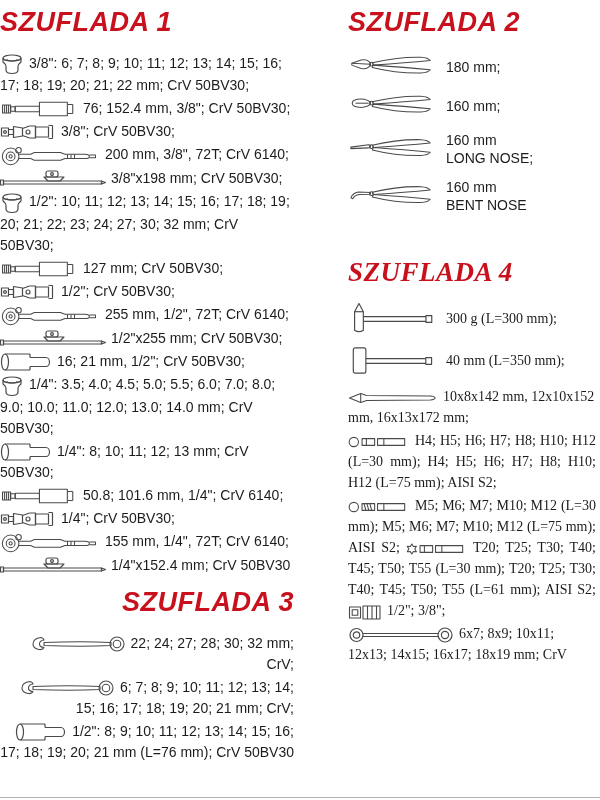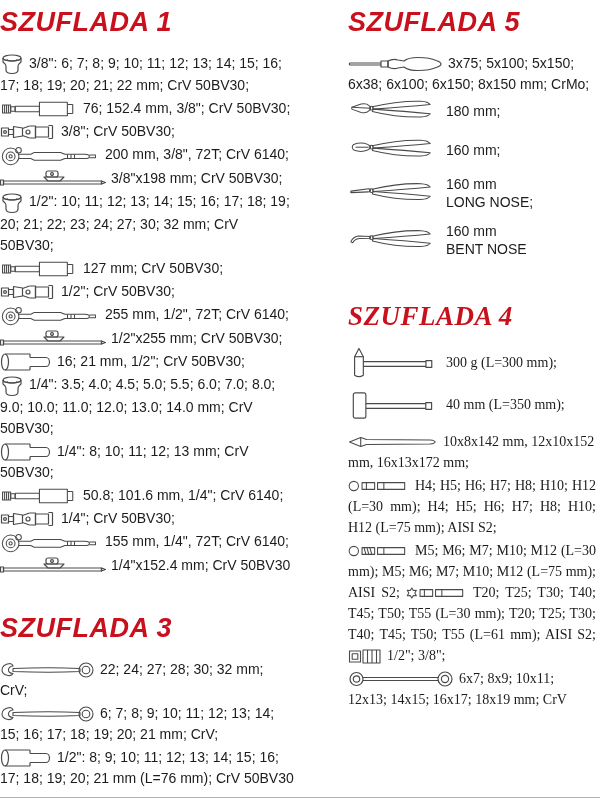--- a/index.html
+++ b/index.html
@@ -17,21 +17,21 @@
   }
   .col{position:absolute;top:6px;}
   .col-left{left:0;width:294px;}
   .col-right{left:348px;width:248px;}
   .sec-title{
     color:var(--heading-red);
     font-style:italic;font-weight:bold;
     font-size:27px;line-height:1.1;letter-spacing:.5px;
     margin:2px 0 15px 0;
   }
-  #sec3{margin-top:38px;}
+  #sec3{margin-top:12px;text-align:right;}
   #sec4{margin-top:44px;font-family:Liberation Serif, serif;}
   .item{margin:0 0 2px 0;font-size:14px;line-height:21px;}
   .item.justify{text-align:justify;}
   .icon{display:inline-block;vertical-align:middle;margin-right:5px;color:var(--line-art);}
   .icon svg{display:block;}
   .flex{display:flex;align-items:center;margin:0 0 11px 0;font-size:14px;line-height:18px;}
   .flex .icon{flex:0 0 auto;min-width:92px;margin-right:6px;}
   .lines div{white-space:nowrap;}
   .bottom-rule{position:absolute;left:0;right:0;bottom:2px;height:0;border-top:1px solid #b3b3b3;}
 </style>
@@ -196,27 +196,22 @@
               <ellipse cx="5" cy="10" rx="3.5" ry="8"></ellipse>
               <path d="M5 2 H30 M5 18 H30 M30 2 V5.5 M30 18 V14.5 M30 5.5 H46 M30 14.5 H46"></path>
               <path d="M46 5.5 A3.5 4.5 0 0 1 46 14.5"></path>
             </svg></span><span>1/2": 8; 9; 10; 11; 12; 13; 14; 15; 16; 17; 18; 19; 20; 21 mm (L=76 mm); CrV 50BV30</span></p>
       </div>
   </section>
 </div>
 
 <div class="col col-right">
   <section id="sec2">
-    <h2 class="sec-title">SZUFLADA 5</h2>
+    <h2 class="sec-title">SZUFLADA 2</h2>
     <div class="items">
-        <p class="item"><span class="icon"><svg width="95" height="20" viewBox="0 0 95 20" fill="none" stroke="currentColor" stroke-width="1.2" stroke-linejoin="round">
-              <path d="M1.5 9 H33 M1.5 11 H33 M1.5 9 V11"></path>
-              <rect x="33" y="7" width="7" height="6"></rect>
-              <path d="M40 7 Q45 4.5 50 6 L56 7 Q60 3.5 70 3.5 Q82 3.5 88 6.5 Q93 8 93 10 Q93 12 88 13.5 Q82 16.5 70 16.5 Q60 16.5 56 13 L50 14 Q45 15.5 40 13 Z"></path>
-            </svg></span><span>3x75; 5x100; 5x150; 6x38; 6x100; 6x150; 8x150 mm; CrMo;</span></p>
         <div class="item flex">
           <span class="icon">
             <svg width="86" height="28" viewBox="0 0 88 30" fill="none" stroke="currentColor" stroke-width="1.1" stroke-linejoin="round">
               <path d="M2 11 L12 7.5 Q18 6.5 20 9 L22 10.5 L22 13.5 L20 15 Q18 17.5 12 16.5 L2 13 Z"></path>
               <path d="M2 11 L22 12"></path>
               <circle cx="23" cy="12" r="2"></circle>
               <path d="M24 10.5 Q50 4 76 4.5 Q84 5 86 8 Q60 10.5 25 13 Z"></path>
               <path d="M25 13 Q60 15.5 86 18 Q84 21 76 21.5 Q50 22 24 15.5 Z"></path>
             </svg>
           </span>

